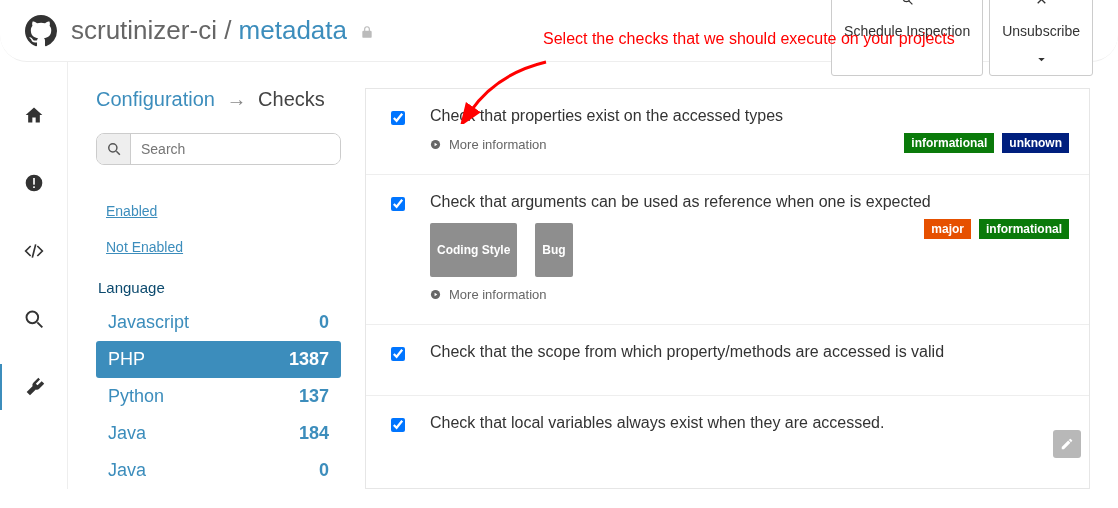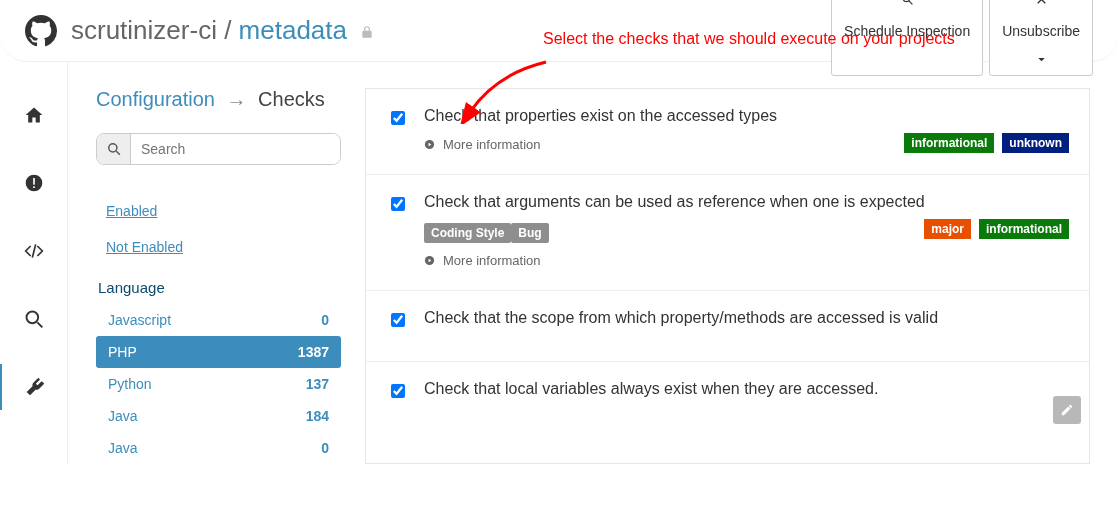--- a/index.html
+++ b/index.html
@@ -32,35 +32,35 @@
   .arrow { color:#888; padding:0 6px; }
 
   .searchbox { display:flex; border:1px solid #ccc; border-radius:8px; overflow:hidden; margin-bottom:28px; }
   .searchbox .sicon { width:34px; display:flex; align-items:center; justify-content:center; background:#eee; border-right:1px solid #ccc; color:#555; }
   .searchbox input { flex:1; border:0; padding:7px 10px; font-size:14px; outline:none; }
 
   .filter-link { display:block; padding:10px 10px; color:#3C8DBC; font-size:14px;text-decoration:underline; }
 
   .section-h { color:#0c4a6e; font-size:15px; padding:14px 0 8px 2px; }
   .lang-list { list-style:none; }
-  .lang-list li { display:flex; justify-content:space-between; align-items:flex-end; padding:8px 12px; font-size:14px;gap:12px; }
+  .lang-list li { display:flex; justify-content:space-between; align-items:flex-end; padding:8px 12px; font-size:18px;gap:12px; }
   .lang-list li a { color:#3C8DBC; }
   .lang-list li .count { color:#3C8DBC; font-weight:700; }
   .lang-list li.active { background:#3C8DBC; color:#fff; border-radius:3px; }
   .lang-list li.active a, .lang-list li.active .count { color:#fff; }
 
   .checks { flex:1; border:1px solid #e6e6e6; }
-  .check-row { display:flex; gap:12px; padding:18px 18px 22px 18px; border-bottom:1px solid #eee; position:relative; }
+  .check-row { display:flex; gap:18px; padding:18px 18px 22px 18px; border-bottom:1px solid #eee; position:relative; }
   .check-row:last-child { border-bottom:0; }
   .check-cb { padding-top:4px; width:28px; display:flex; justify-content:center; }
   .check-cb input { width:14px; height:14px; }
   .check-body { flex:1; }
   .check-title { font-size:16px; color:#333; margin-bottom:12px; }
   .tagrow { margin-bottom:10px; }
-  .tag { display:inline-block; background:#8E8E8E; color:#fff; font-size:12px; font-weight:700; padding:3px 7px; border-radius:2px; margin-right:0; }
+  .tag { display:inline-block; background:#8E8E8E; color:#fff; font-size:12px; font-weight:700; padding:20px 7px; border-radius:2px; margin-right:18px; }
   .more { color:#666; font-size:13px; display:flex; align-items:center; gap:8px; }
   .more svg { width:11px; height:11px; }
   .badges { position:absolute; right:20px; top:44px; display:flex; gap:8px; }
   .badge { color:#fff; font-size:12px; font-weight:700; padding:3px 7px; }
   .b-info { background:#0A7A0A; }
   .b-unknown { background:#001F7E; }
   .b-major { background:#E65000; }
   .annot-text { position:absolute; color:red; font-size:16px; line-height:1.35; left:475px; top:-34px; z-index:5; }
   .annot-arrow { position:absolute; left:388px; top:-8px; z-index:5; }
 

